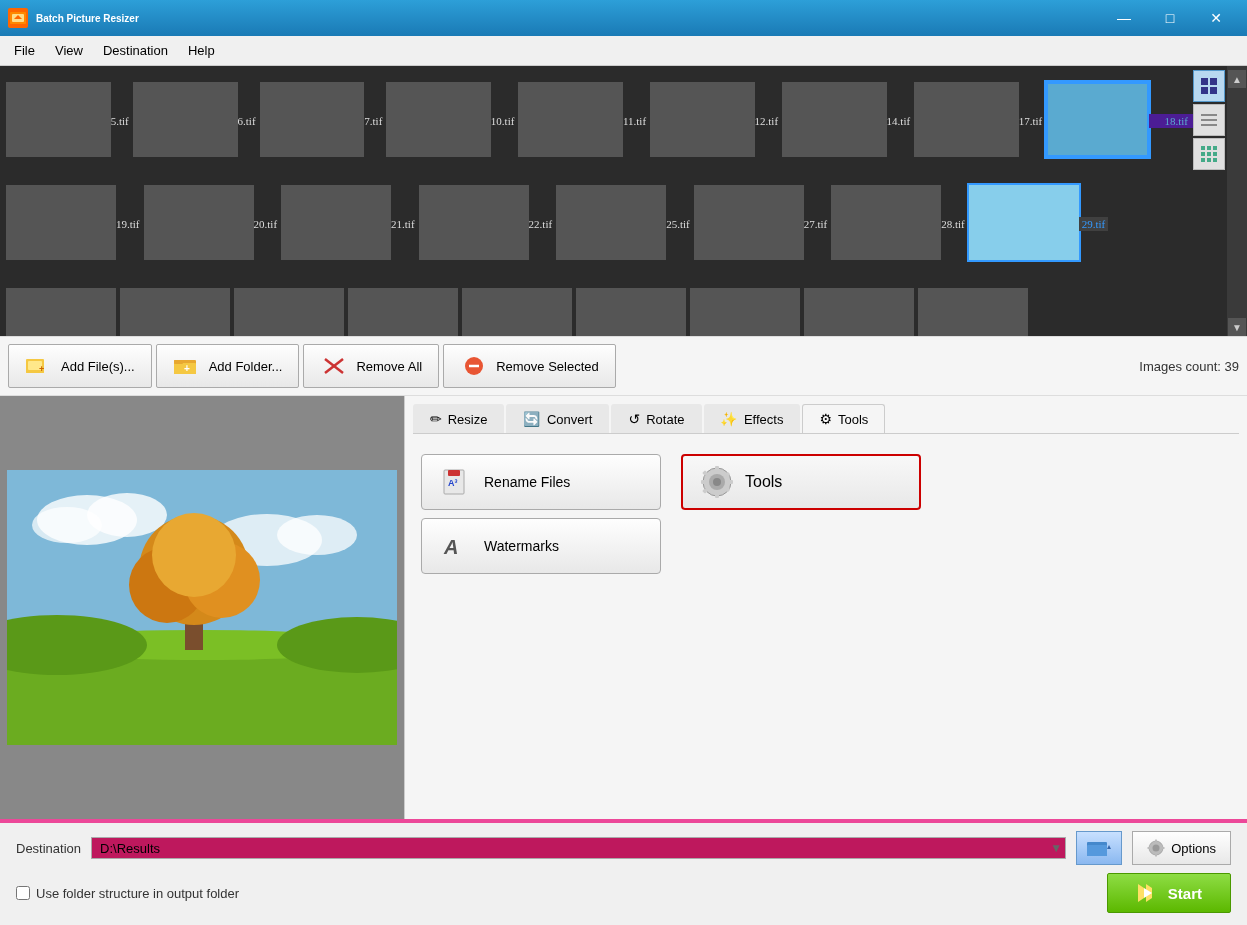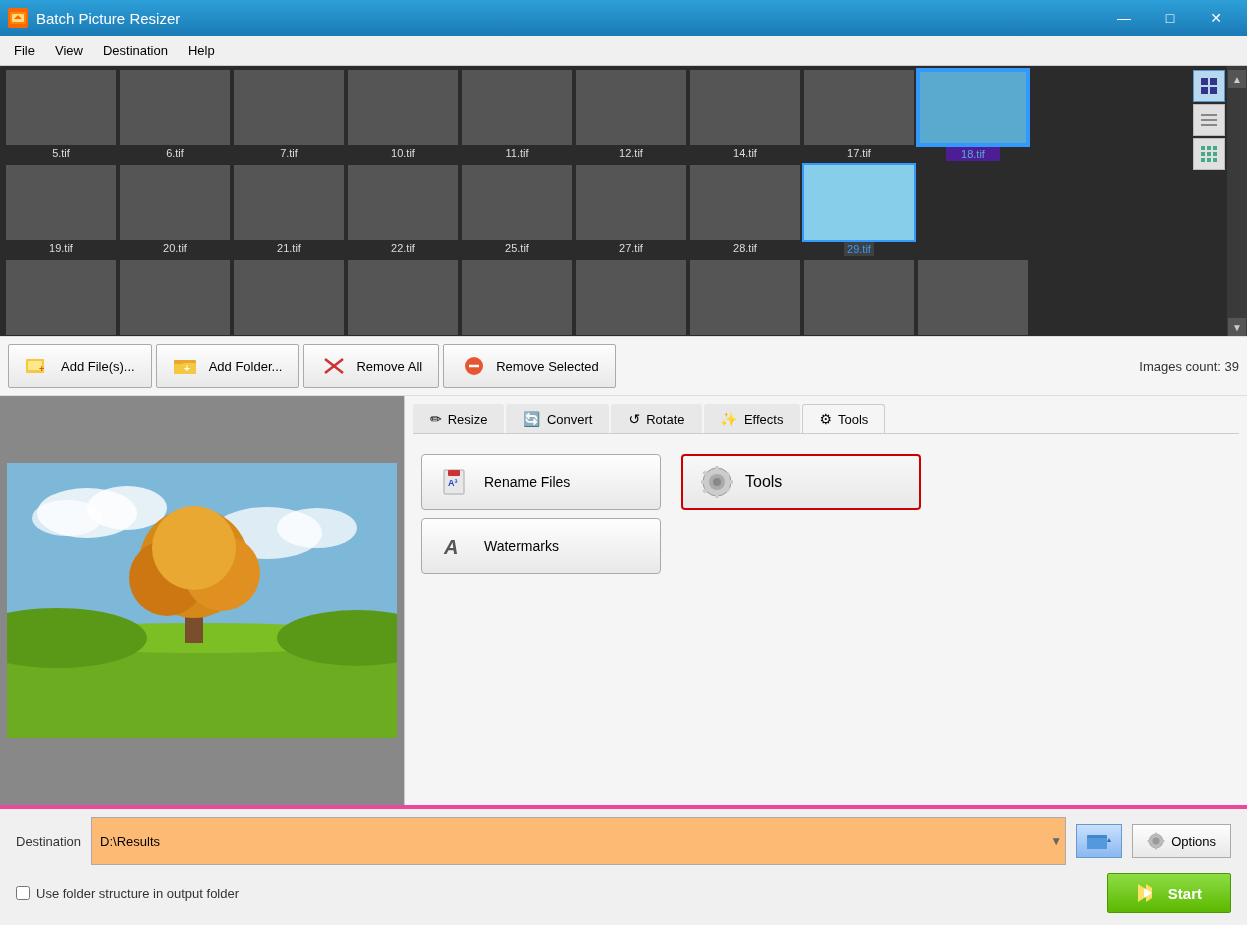--- a/index.html
+++ b/index.html
@@ -9,21 +9,21 @@
     #titlebar {
       background: linear-gradient(to bottom, #2d9fd8, #1a7ab5);
       color: white;
       height: 36px;
       display: flex;
       align-items: center;
       padding: 0 8px;
       user-select: none;
     }
     #titlebar .app-icon { width: 20px; height: 20px; margin-right: 8px; background: #ff6600; border-radius: 2px; display: flex; align-items: center; justify-content: center; font-size: 10px; color: white; font-weight: bold; }
-    #titlebar .title { flex: 1; font-size: 15px; }
+    #titlebar .title { flex: 1; font-size: 10px; font-weight: bold; }
     #titlebar .win-controls { display: flex; gap: 0; }
     #titlebar .win-btn { width: 46px; height: 36px; display: flex; align-items: center; justify-content: center; cursor: pointer; color: white; font-size: 14px; }
 
     
     #menubar {
       background: #f0f0f0;
       height: 30px;
       display: flex;
       align-items: center;
       padding: 0 4px;
@@ -38,25 +38,26 @@
       overflow: hidden;
       padding: 0 4px;
     }
     .strip-row {
       display: flex;
       align-items: flex-start;
       padding: 4px 0 0 0;
     }
     .strip-item {
       display: flex;
-      flex-direction: column;
-      align-items: center;
-      margin: 0 2px;
+      flex-direction: row;
+      align-items: center;
+      margin: 12px 2px;
       cursor: pointer;
       min-width: 110px;
+      font-family: Liberation Serif, serif;
     }
     .strip-item .thumb {
       width: 110px;
       height: 75px;
       background: #555;
       overflow: hidden;
       display: flex;
       align-items: center;
       justify-content: center;
     }
@@ -532,21 +533,21 @@
             <span style="font-size:16px;">Tools</span>
           </button>
         </div>
       </div>
     </div>
   </div>
 
   <div style="background:#f0f0f0; border-top:4px solid #ec4899; padding:8px 16px; display:flex; align-items:center; gap:10px;">
     <label style="font-size:13px; color:#333; white-space:nowrap;">Destination</label>
     <div style="position:relative; flex:1; display:flex; align-items:center;">
-      <input type="text" id="dest-input" value="D:\Results" style="width: 100%; height: 48px; border: 1px solid rgb(170, 170, 170); padding: 4px 30px 4px 8px; font-size: 13px; background: #fdba74;">
+      <input type="text" id="dest-input" value="D:\Results" style="width: 100%; height: 22px; border: 1px solid rgb(170, 170, 170); padding: 4px 30px 4px 8px; font-size: 13px; background: #be185d;">
       <div style="position:absolute; right:4px; top:50%; transform:translateY(-50%); cursor:pointer; color:#666; font-size:12px;">▼</div>
     </div>
     <div style="width:46px; height:34px; background:linear-gradient(to bottom,#c8e0ff,#8ab8f0); border:1px solid #6699cc; display:flex; align-items:center; justify-content:center; cursor:pointer; font-size:20px; color:#335588;">
       <svg width="28" height="22" viewBox="0 0 28 22">
         <rect x="2" y="5" width="20" height="14" fill="#4488cc" rx="1"></rect>
         <rect x="2" y="8" width="20" height="11" fill="#5599dd" rx="1"></rect>
         <polygon points="22,12 26,12 24,8" fill="#3366aa"></polygon>
       </svg>
     </div>
     <div style="display:flex; align-items:center; gap:6px; padding:4px 14px; height:34px; border:1px solid #aaa; background:linear-gradient(to bottom,#fefefe,#e8e8e8); cursor:pointer; font-size:13px;">

